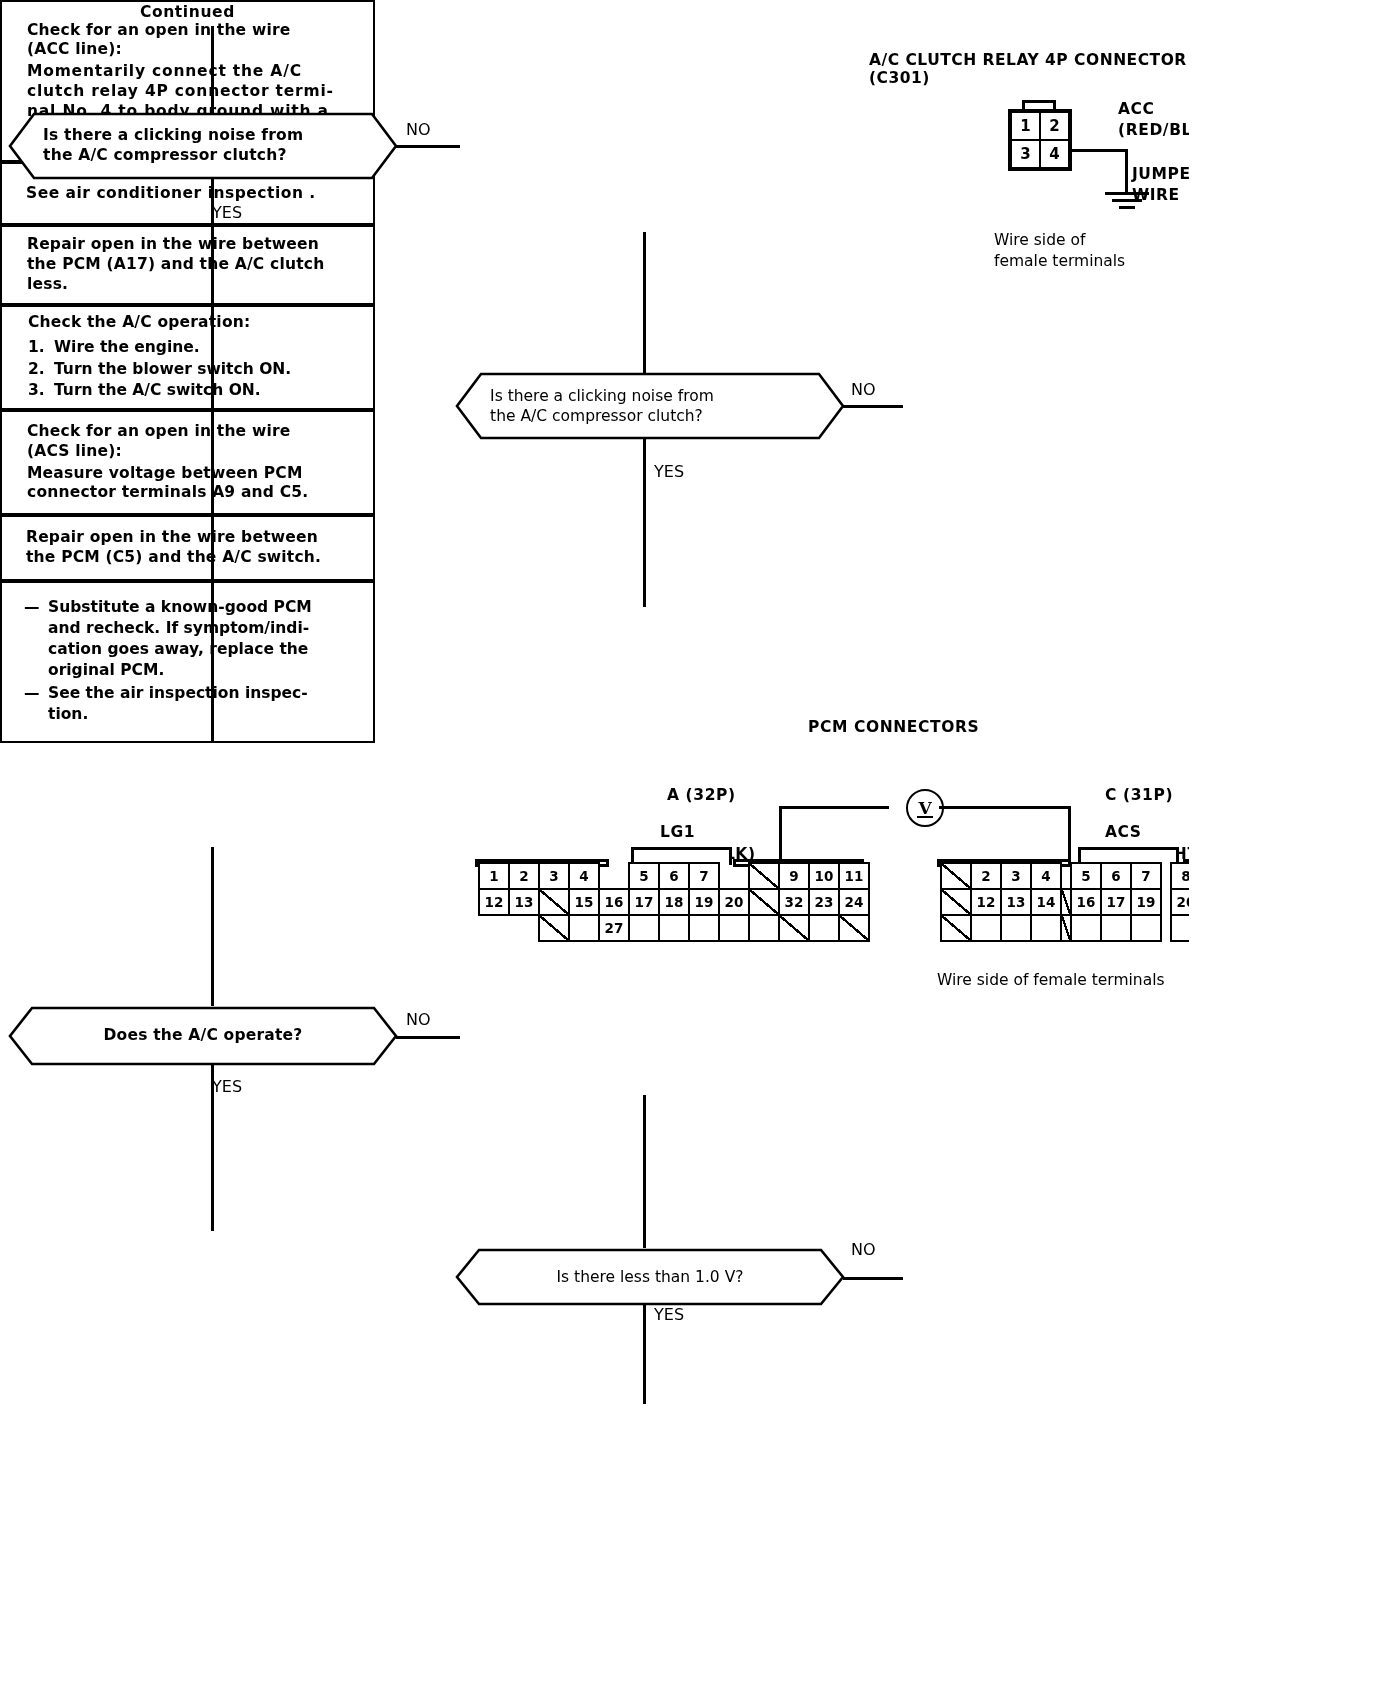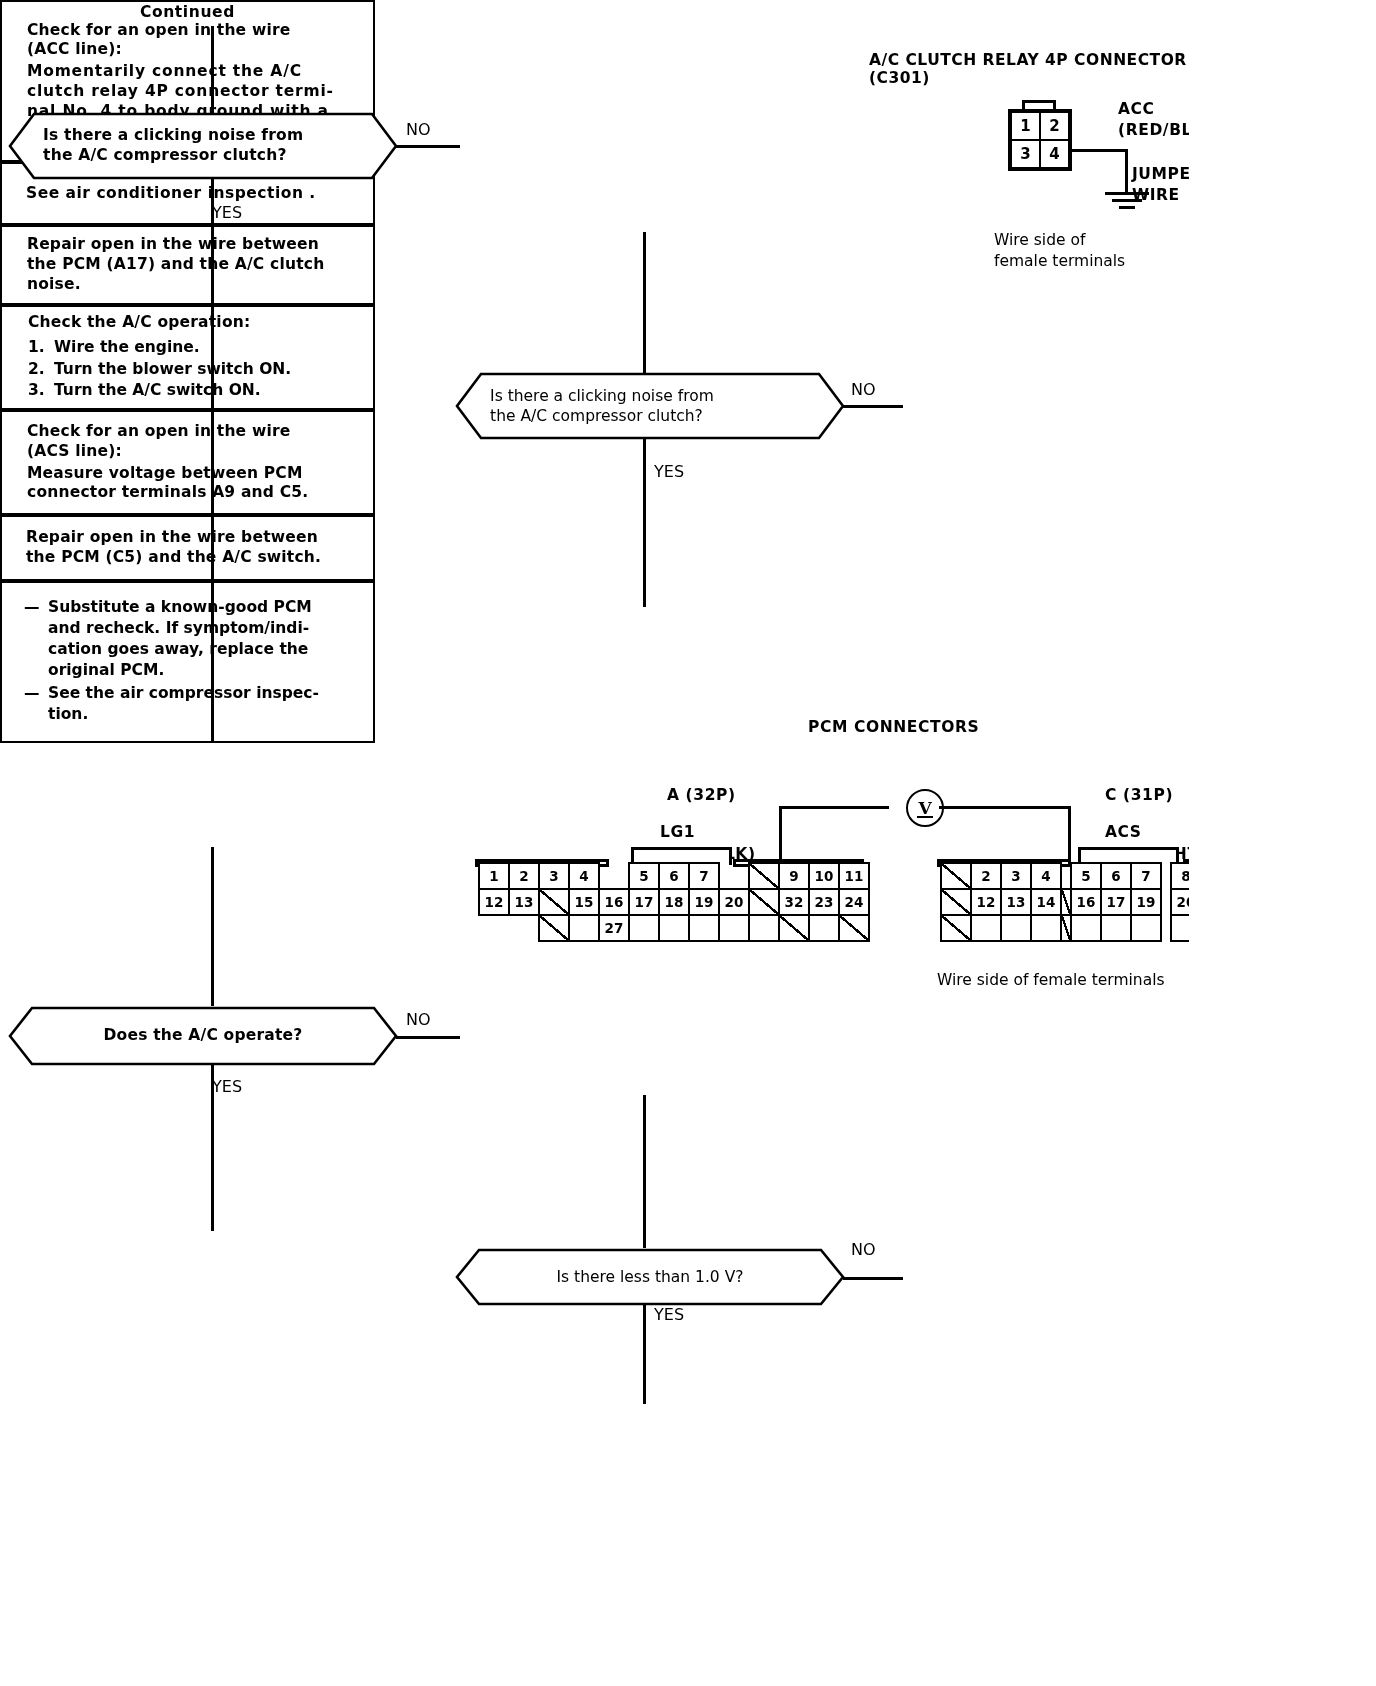--- a/index.html
+++ b/index.html
@@ -244,21 +244,21 @@
   <div class="box" style="left:900px;top:373px;width:375px;height:63px;">
     <div class="box-inner">
       <div class="t" style="letter-spacing:.5px;">See air conditioner inspection .</div>
     </div>
   </div>
 
   <div class="box" style="left:459px;top:607px;width:375px;height:80px;">
     <div class="box-inner" style="padding-left:25px;">
       <div class="t">Repair open in the wire between</div>
       <div class="t">the PCM (A17) and the A/C clutch</div>
-      <div class="t">noise.</div>
+      <div class="t">less.</div>
     </div>
   </div>
 
   <div class="box" style="left:14px;top:742px;width:375px;height:105px;">
     <div class="box-inner" style="padding:8px 14px 8px 26px;">
       <div class="t">Check the A/C operation:</div>
       <ol class="steps">
         <li>
           <span class="num">1.</span>
           <span>Wire the engine.</span>
@@ -463,21 +463,21 @@
           <span>
             <span style="display:block">Substitute a known-good PCM</span>
             <span style="display:block">and recheck. If symptom/indi-</span>
             <span style="display:block">cation goes away, replace the</span>
             <span style="display:block">original PCM.</span>
           </span>
         </li>
         <li>
           <span class="dash">—</span>
           <span>
-            <span style="display:block">See the air compressor inspec-</span>
+            <span style="display:block">See the air inspection inspec-</span>
             <span style="display:block">tion.</span>
           </span>
         </li>
       </ul>
     </div>
   </div>
 
 </div>
 
 </body></html>

